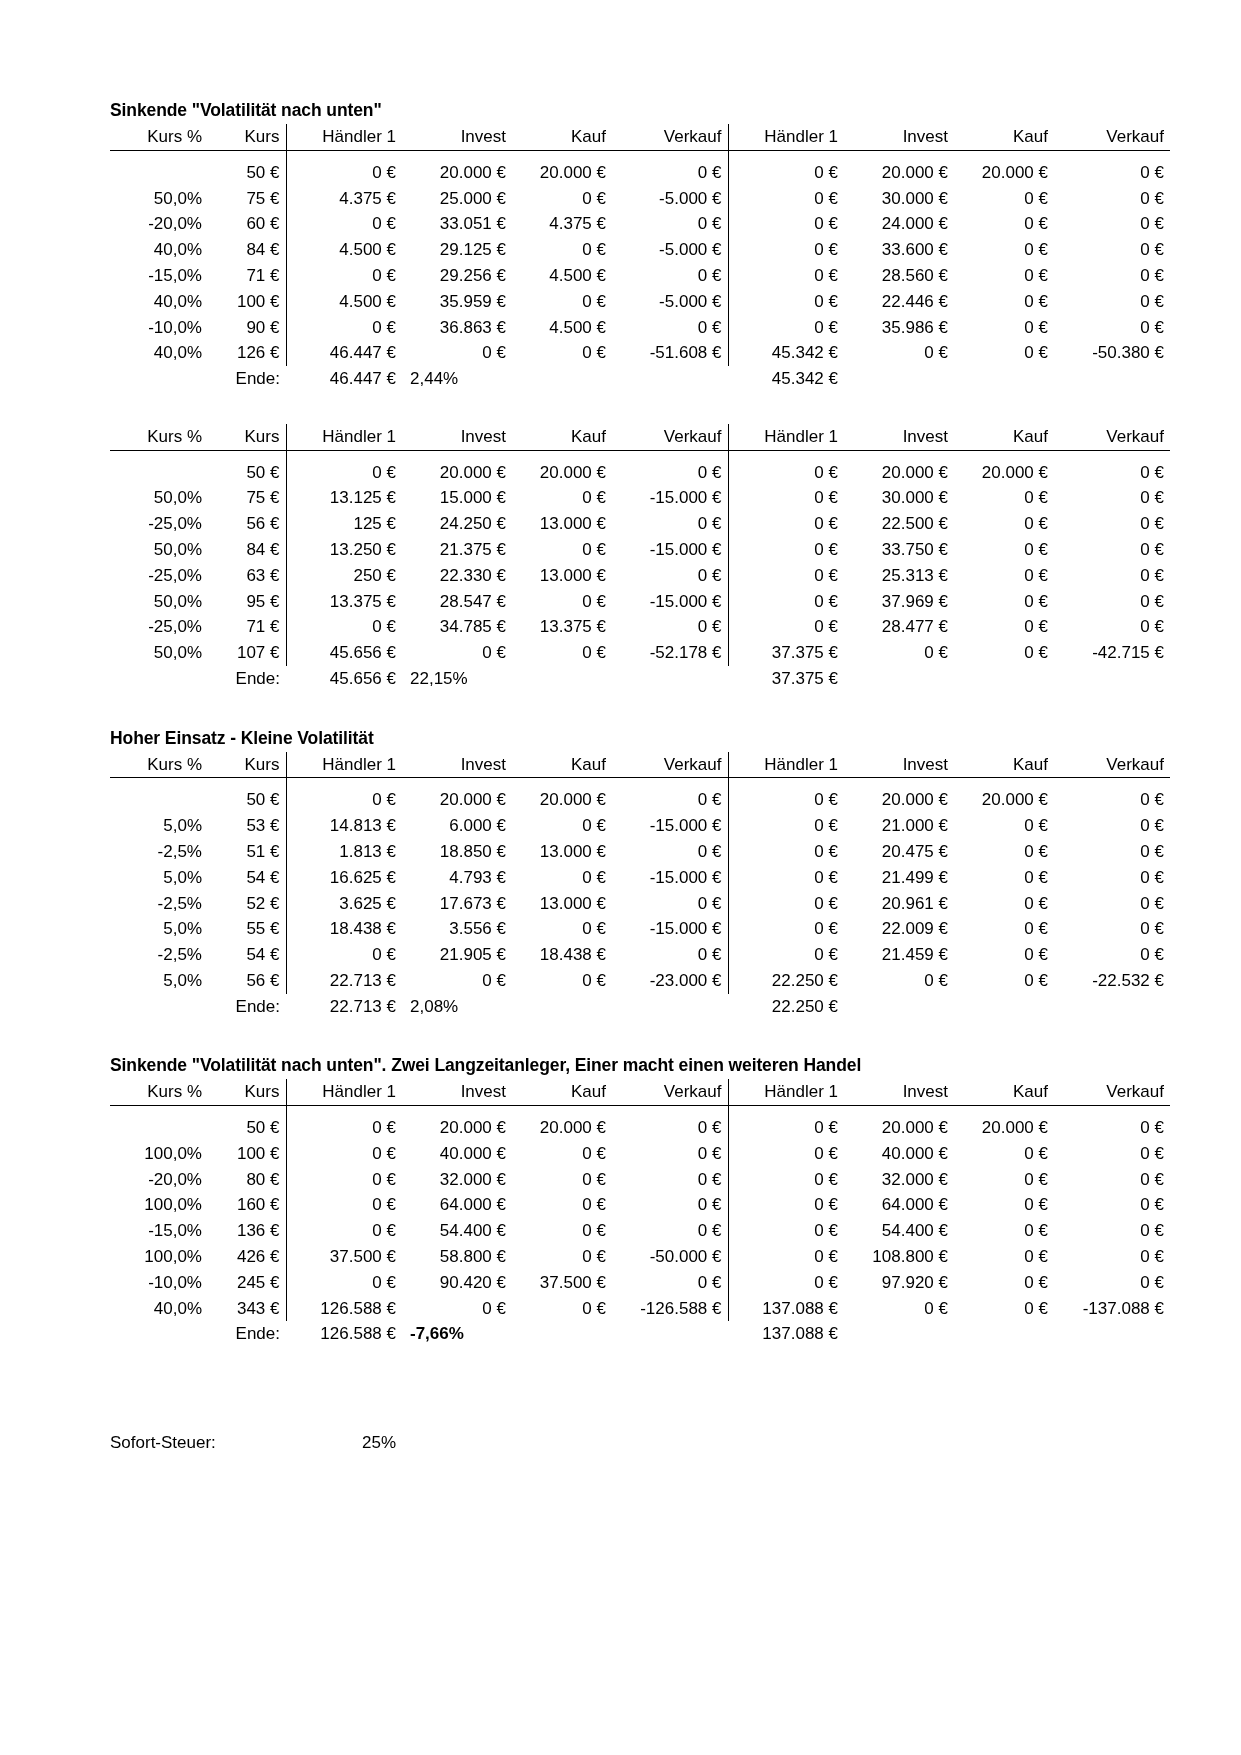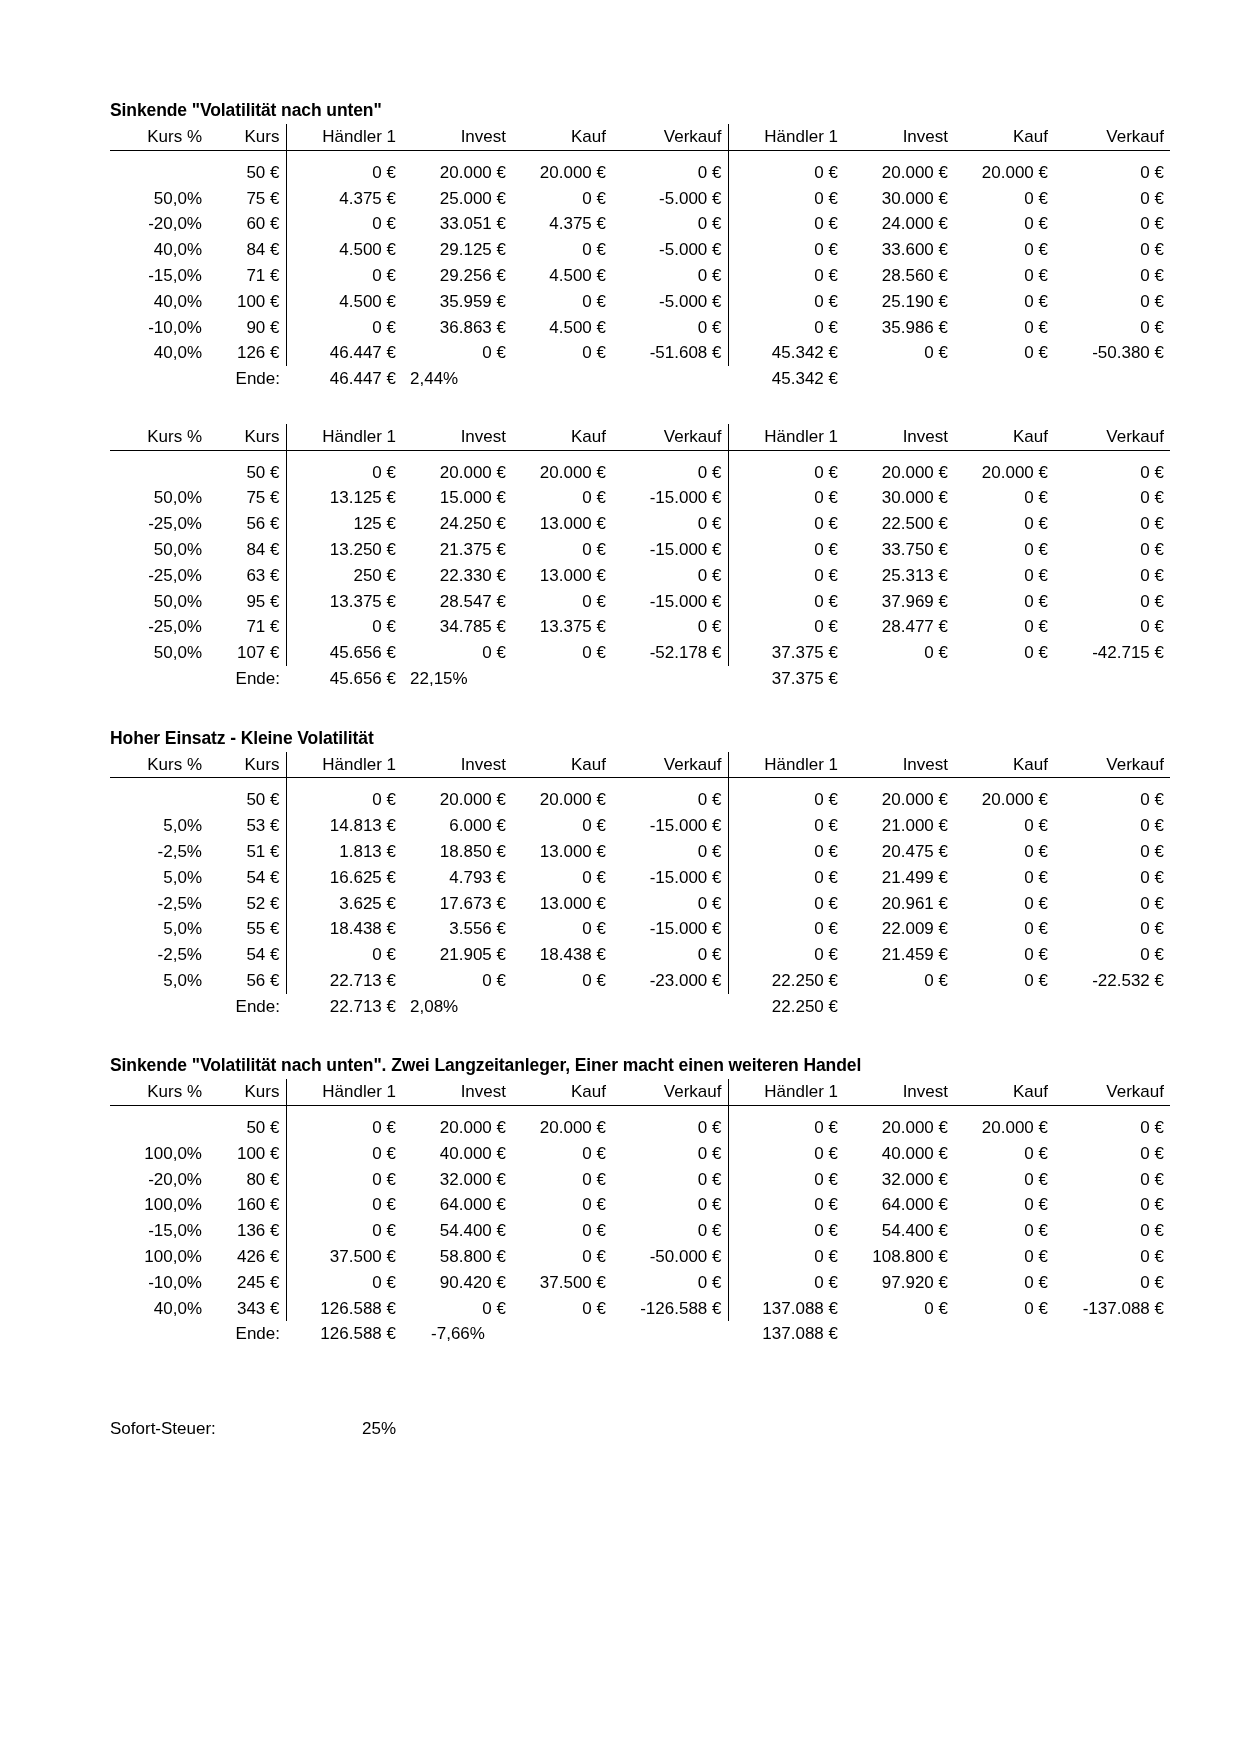--- a/index.html
+++ b/index.html
@@ -77,21 +77,21 @@
     height: auto;
     line-height: 40px;
   }
   .ende-label {
     text-align: right;
     padding-right: 6px;
   }
   .spacer-row td { height: 14px; line-height: 14px; }
 
   .footer {
-    margin-top: 46px;
+    margin-top: 60px;
     font-size: 17px;
     display: flex;
   }
   .footer .lbl { width: 150px; text-align: left; }
   .footer .val { width: 136px; text-align: right; }
 </style>
 </head>
 <body>
 
 <div class="page">
@@ -187,21 +187,21 @@
               <td>0 €</td>
             </tr>
             <tr>
               <td>40,0%</td>
               <td>100 €</td>
               <td class="vsep-l">4.500 €</td>
               <td>35.959 €</td>
               <td>0 €</td>
               <td>-5.000 €</td>
               <td class="vsep-l">0 €</td>
-              <td>25.190 €</td>
+              <td>22.446 €</td>
               <td>0 €</td>
               <td>0 €</td>
             </tr>
             <tr>
               <td>-10,0%</td>
               <td>90 €</td>
               <td class="vsep-l">0 €</td>
               <td>36.863 €</td>
               <td>4.500 €</td>
               <td>0 €</td>
@@ -677,21 +677,21 @@
               <td>-126.588 €</td>
               <td class="vsep-l">137.088 €</td>
               <td>0 €</td>
               <td>0 €</td>
               <td>-137.088 €</td>
             </tr>
             <tr class="ende-row">
               <td></td>
               <td class="ende-label">Ende:</td>
               <td>126.588 €</td>
-              <td style="text-align: center; padding-left: 8px;">-7,66%</td>
+              <td style="text-align: left; padding-left: 8px; font-weight: bold;">-7,66%</td>
               <td></td>
               <td></td>
               <td>137.088 €</td>
               <td></td>
               <td></td>
               <td></td>
             </tr>
             <tr class="spacer-row">
               <td></td>
               <td></td>

